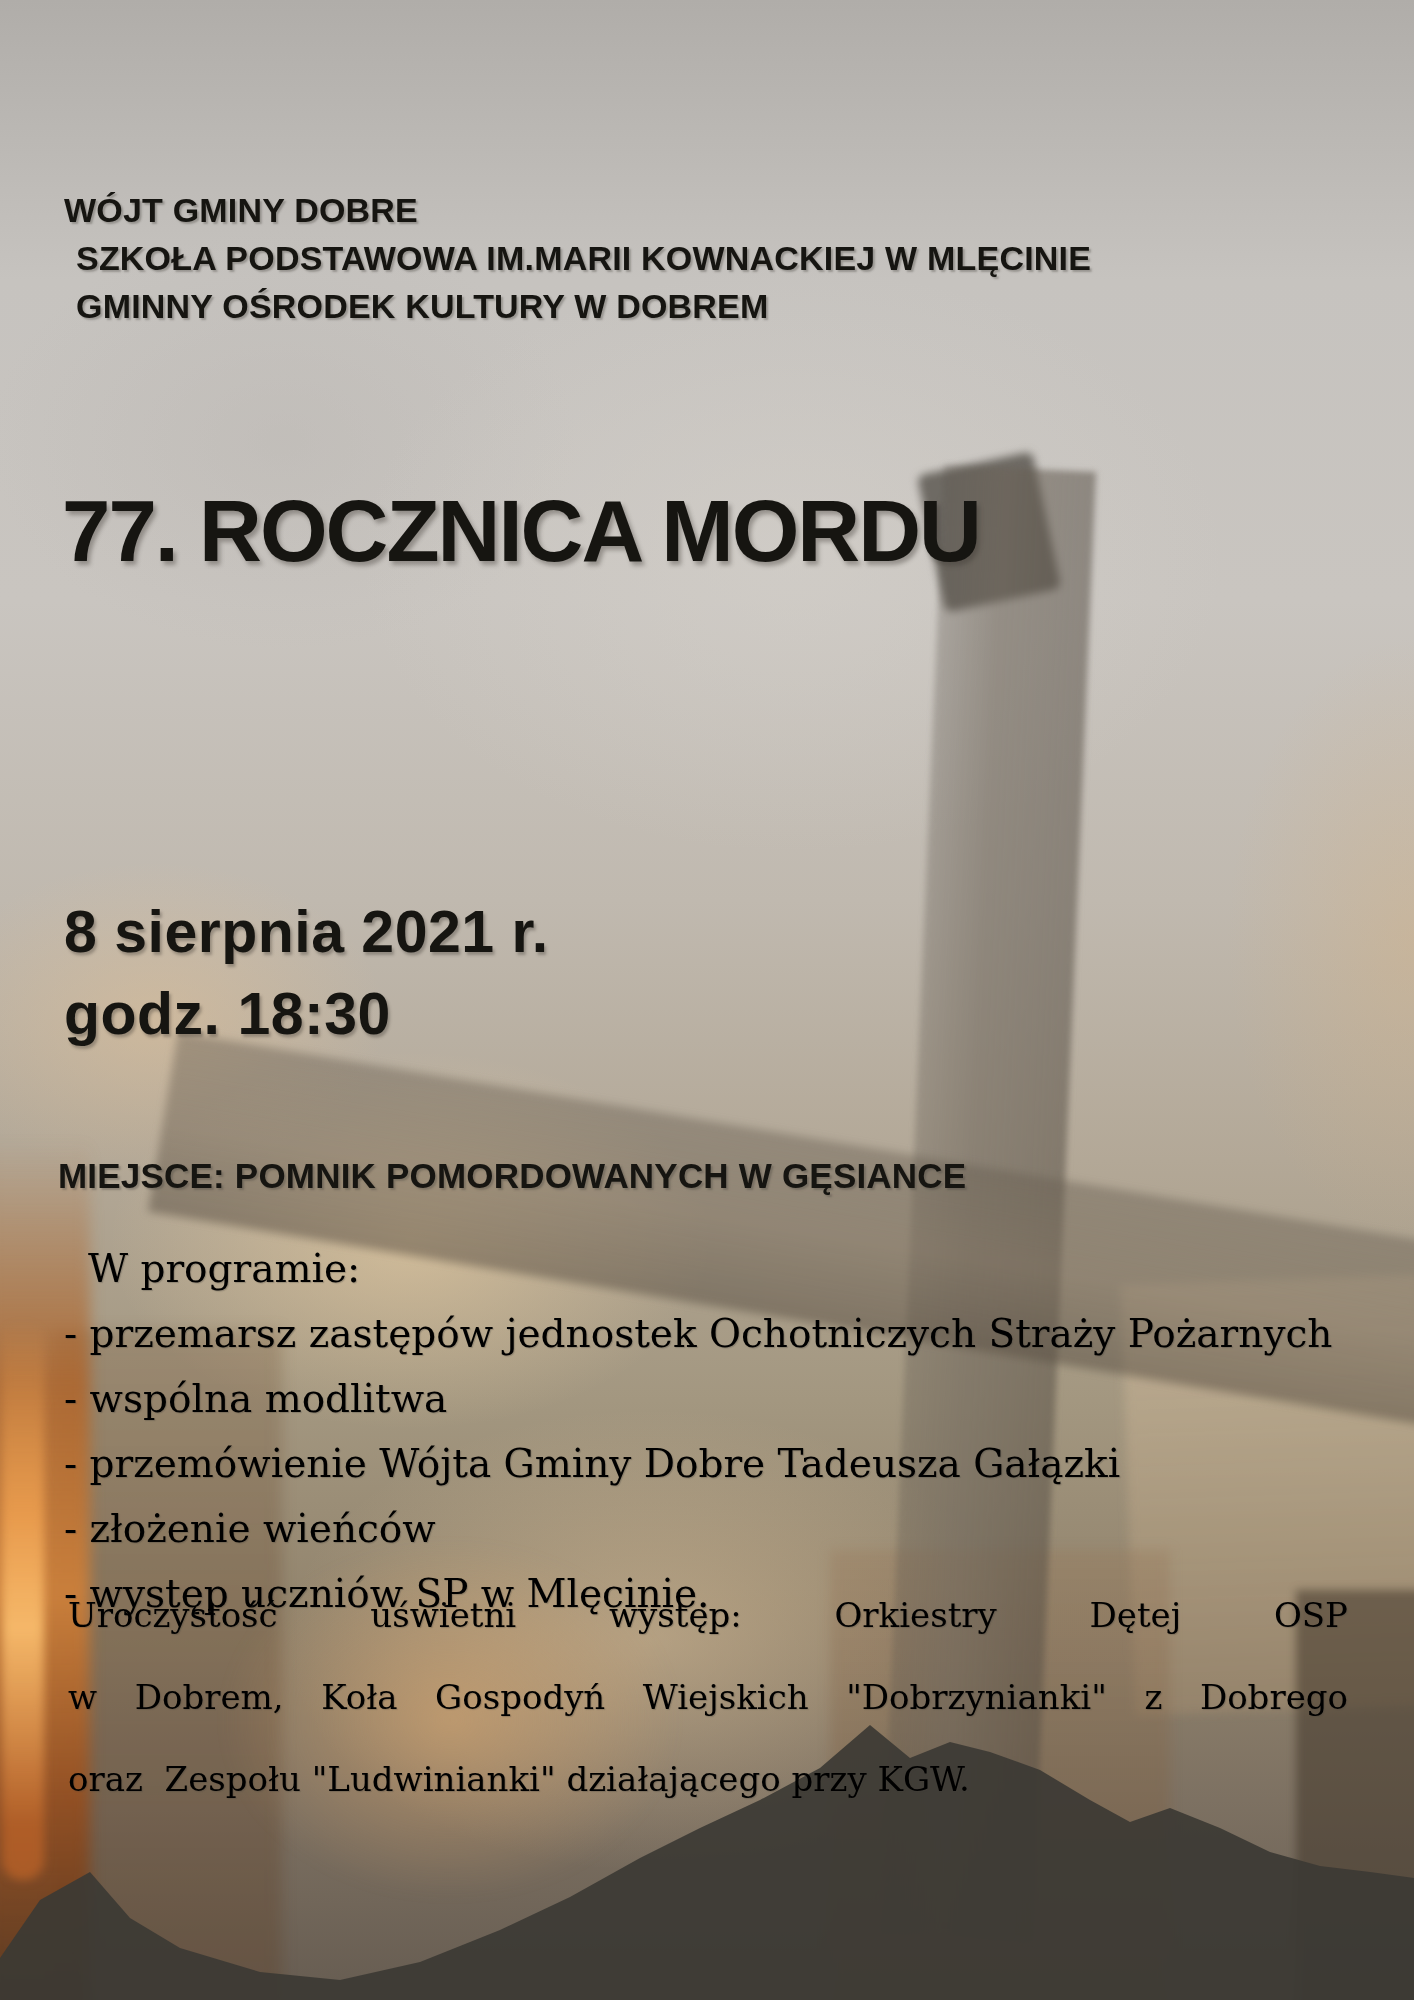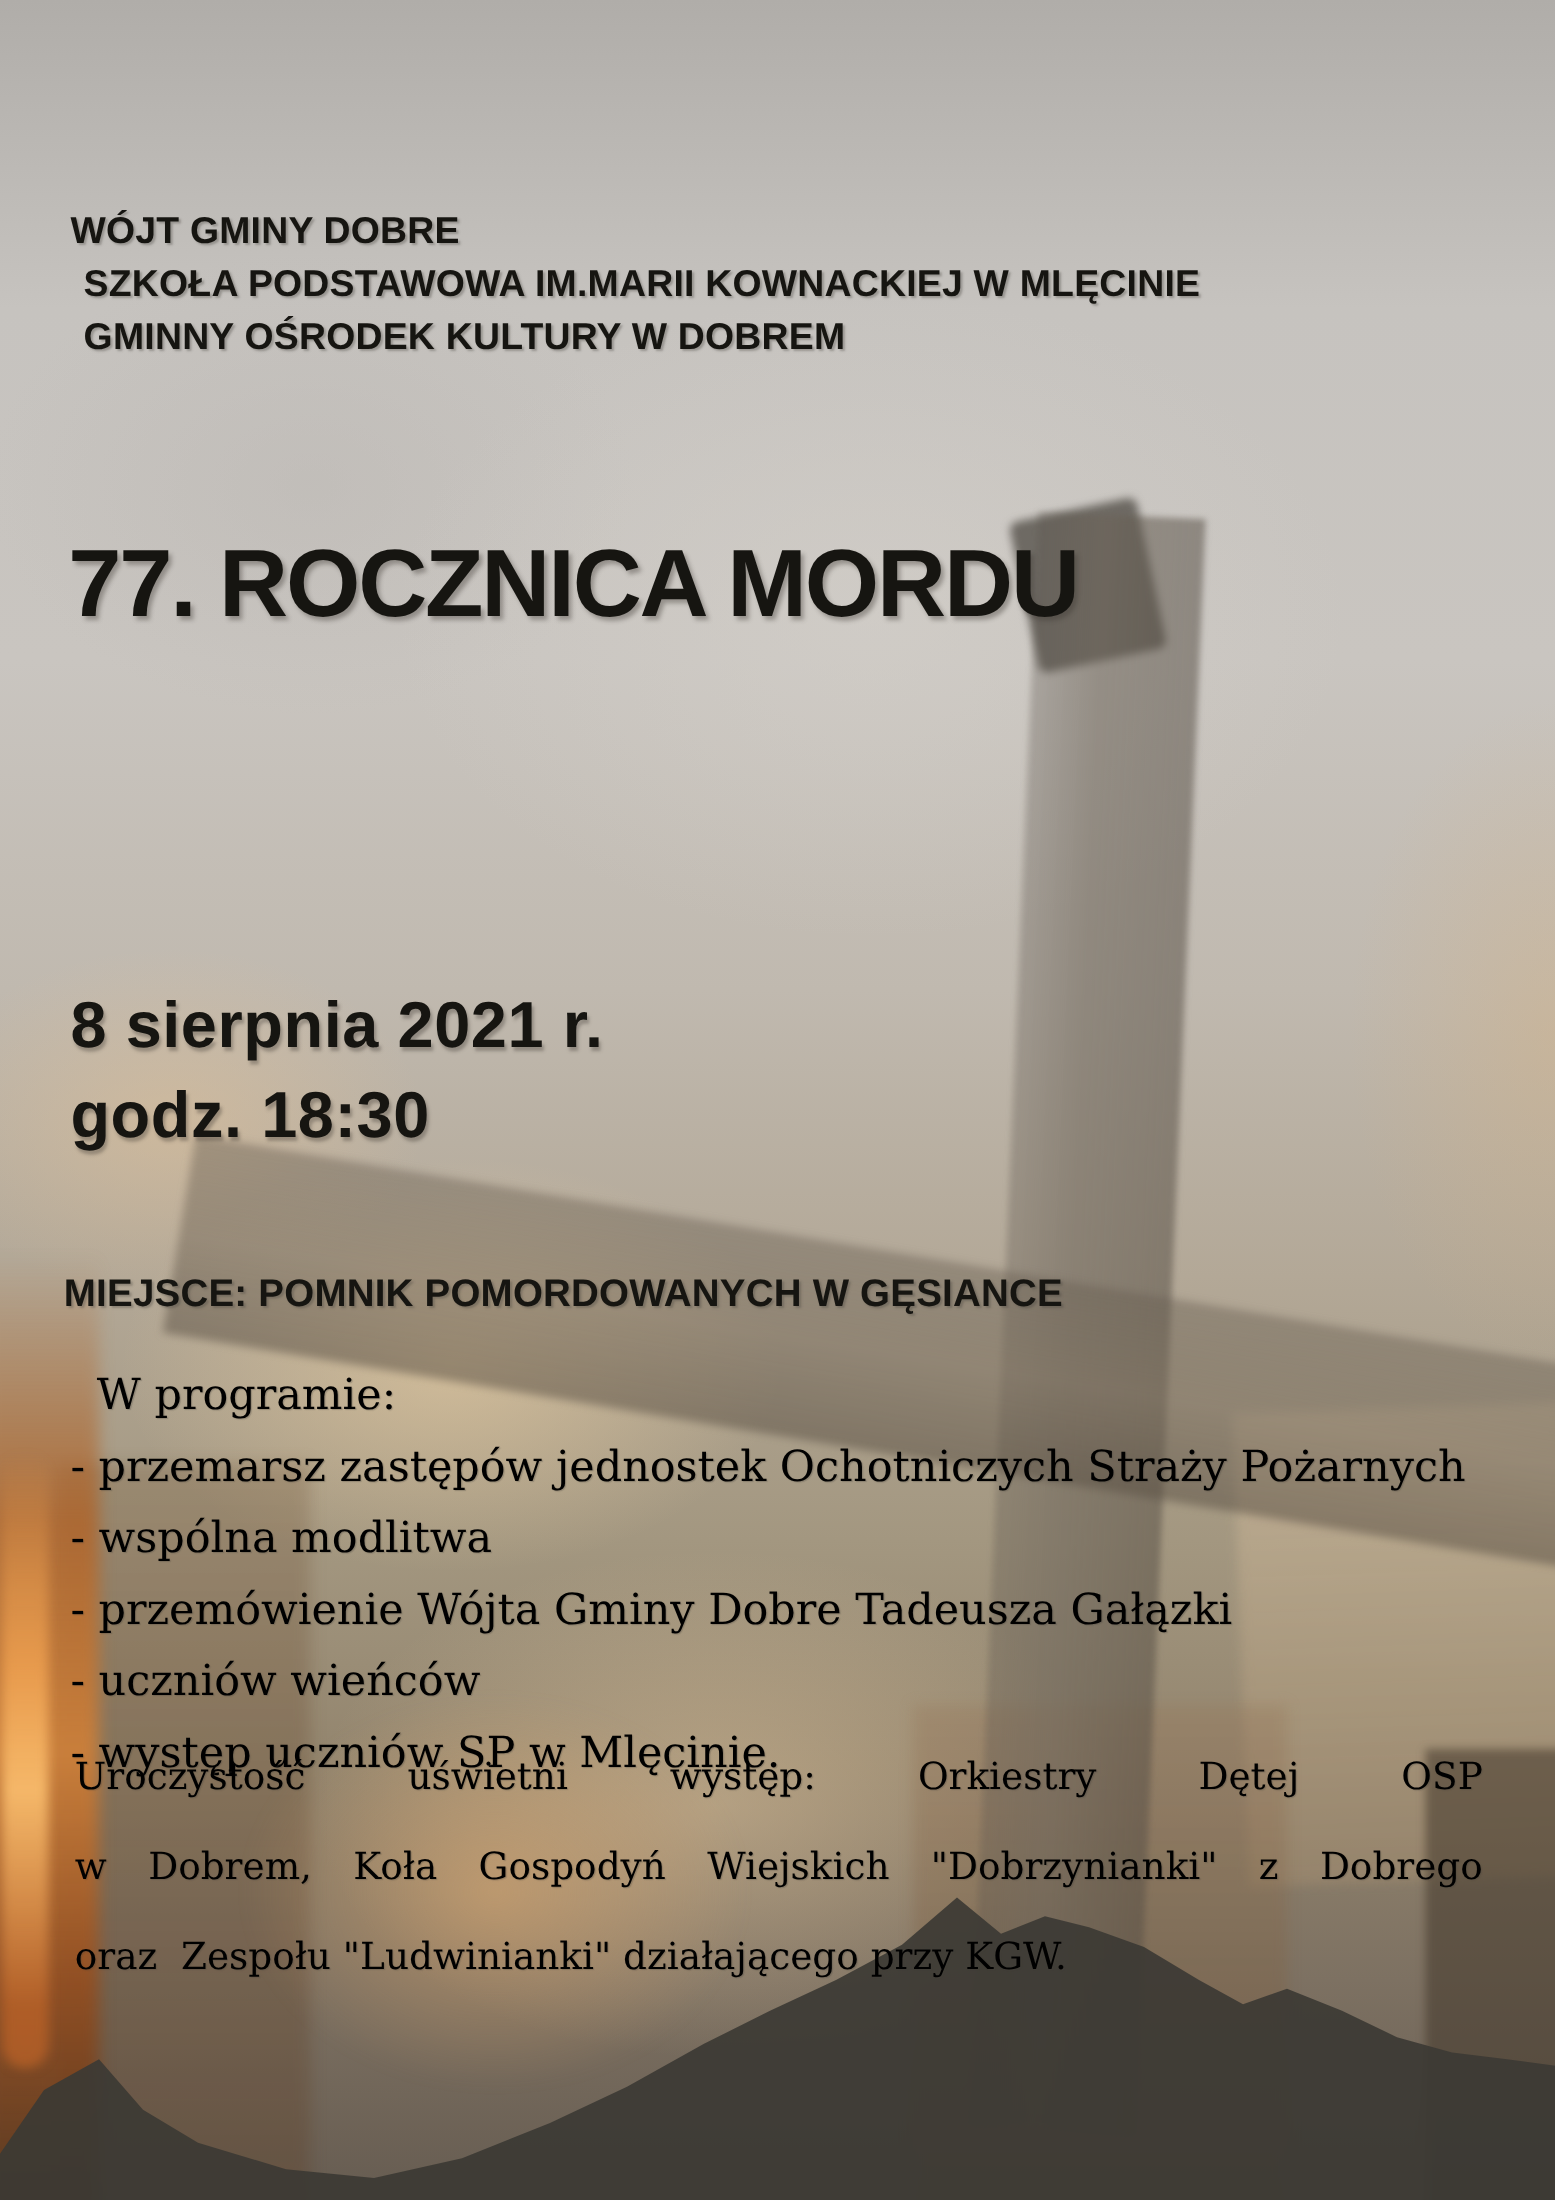--- a/index.html
+++ b/index.html
@@ -160,21 +160,21 @@
     <div>godz. 18:30</div>
   </div>
 
   <div class="txt location">MIEJSCE: POMNIK POMORDOWANYCH W GĘSIANCE</div>
 
   <div class="txt program">
     <div class="hdr">W programie:</div>
     <div>- przemarsz zastępów jednostek Ochotniczych Straży Pożarnych</div>
     <div>- wspólna modlitwa</div>
     <div>- przemówienie Wójta Gminy Dobre Tadeusza Gałązki</div>
-    <div>- uczniów wieńców</div>
+    <div>- złożenie wieńców</div>
     <div>- występ uczniów SP w Mlęcinie.</div>
   </div>
 
   <div class="txt closing">
     <div class="just">Uroczystość uświetni występ: Orkiestry Dętej OSP</div>
     <div class="just">w Dobrem, Koła Gospodyń Wiejskich "Dobrzynianki" z Dobrego</div>
     <div class="last">oraz  Zespołu "Ludwinianki" działającego przy KGW.</div>
   </div>
 
 </div>

